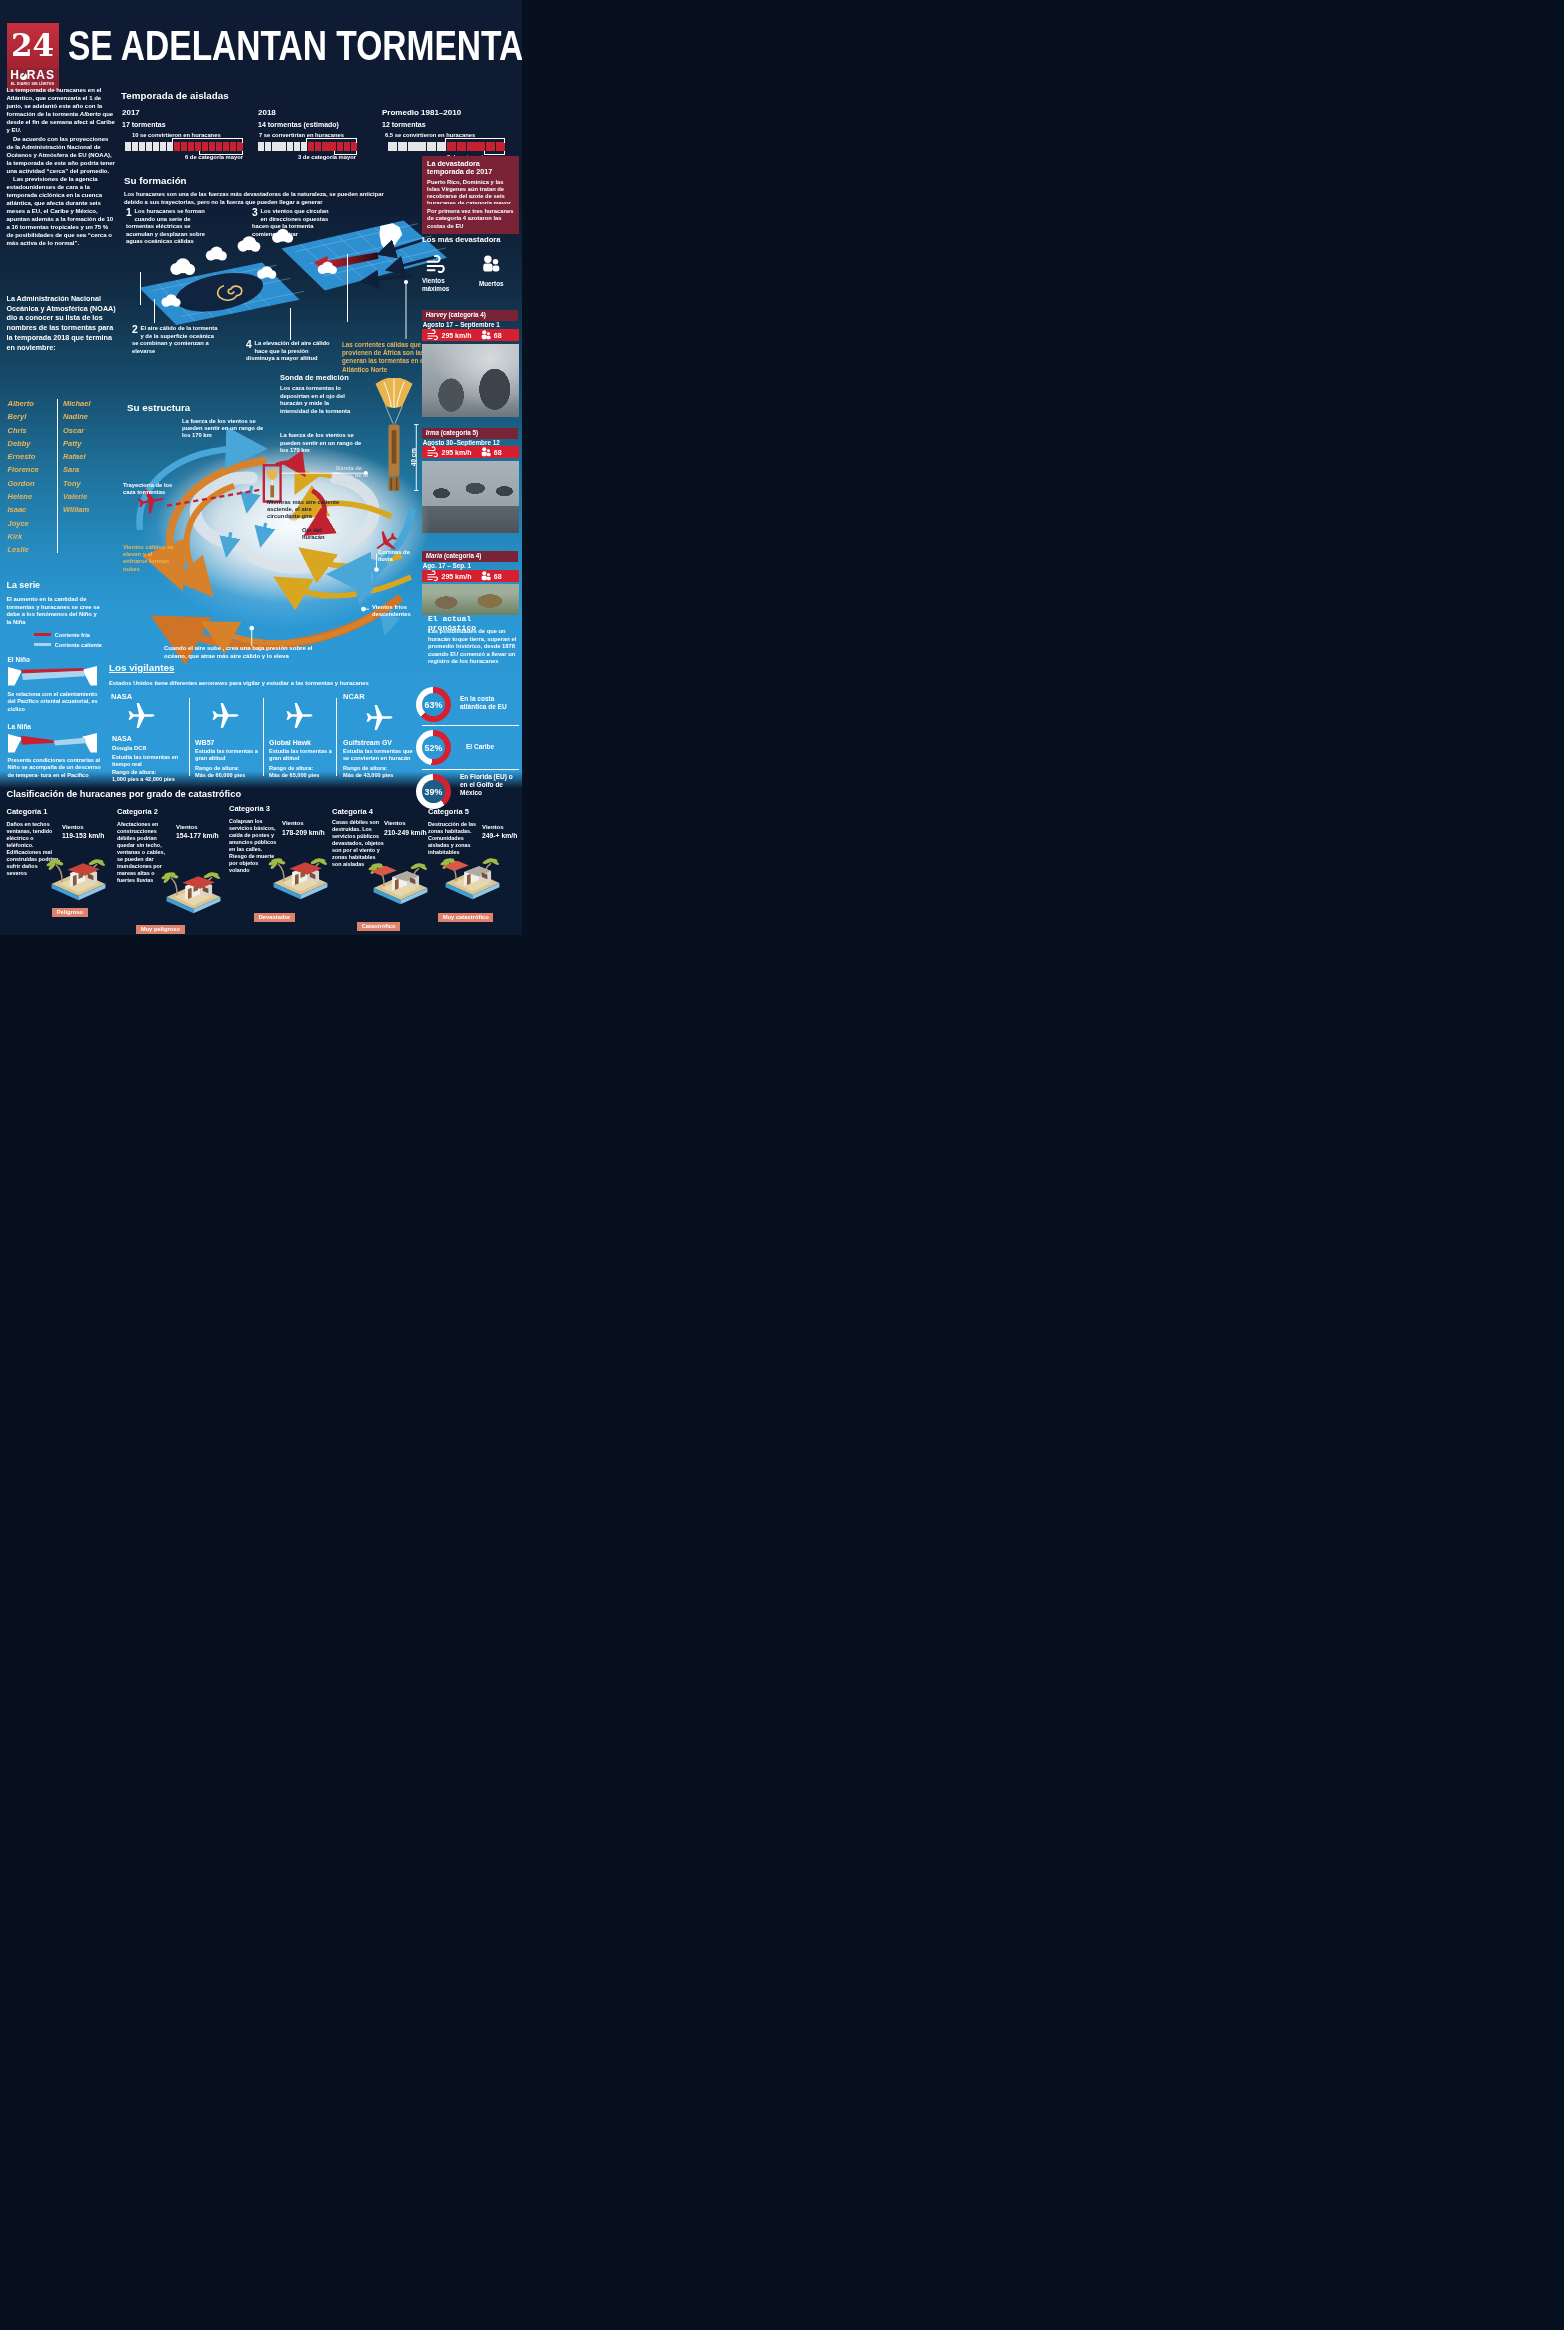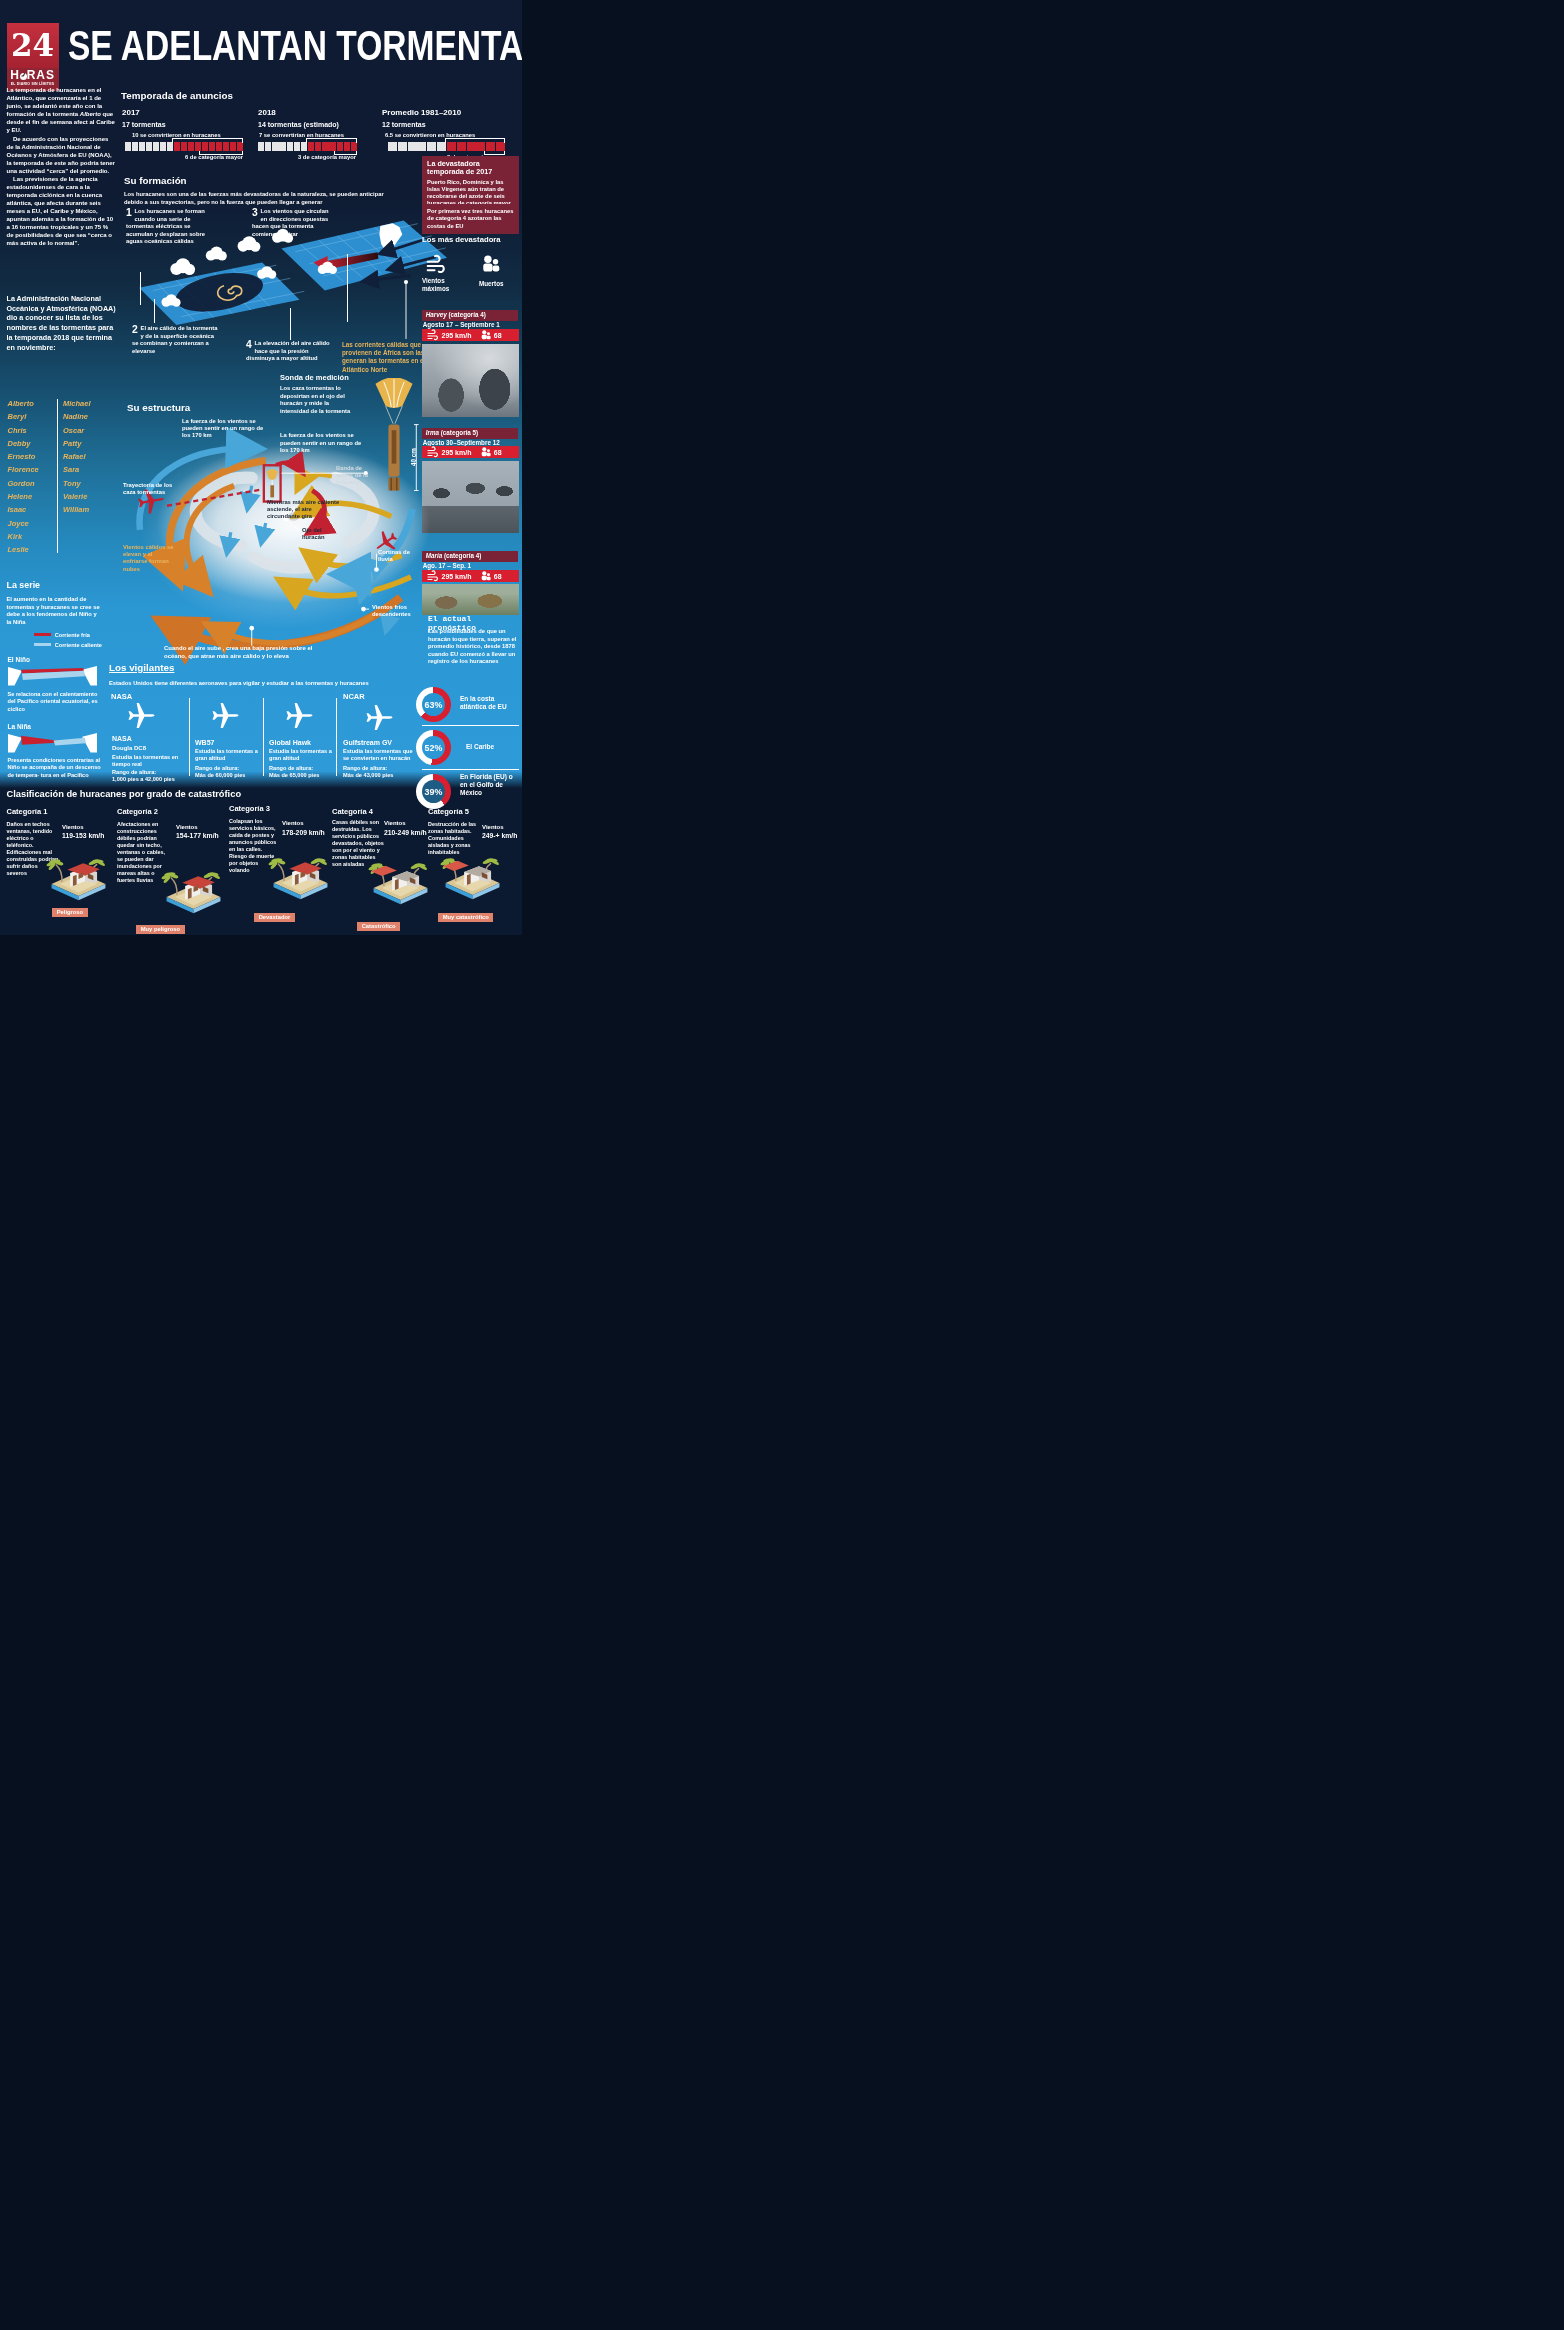--- a/index.html
+++ b/index.html
@@ -137,21 +137,21 @@
     </div>
   </div>
   <h1 class="s main-title">SE ADELANTAN TORMENTAS</h1>
 
   <div class="s intro">
     <p><span>La temporada de huracanes en el Atlántico, que comenzaría el 1 de junio, se adelantó este año con la formación de la tormenta </span><span class="it">Alberto</span><span> que desde el fin de semana afect al Caribe y EU.</span></p>
     <p style="text-indent:6.5px;">De acuerdo con las proyecciones de la Administración Nacional de Océanos y Atmósfera de EU (NOAA), la temporada de este año podría tener una actividad “cerca” del promedio.</p>
     <p style="text-indent:6.5px;">Las previsiones de la agencia estadounidenses de cara a la temporada ciclónica en la cuenca atlántica, que afecta durante seis meses a EU, el Caribe y México, apuntan además a la formación de 10 a 16 tormentas tropicales y un 75 % de posibilidades de que sea “cerca o más activa de lo normal”.</p>
   </div>
 
-  <h2 class="s sec-title" style="left:121px;top:90px;">Temporada de anuncios</h2>
+  <h2 class="s sec-title" style="left:121px;top:90px;">Temporada de aisladas</h2>
 
   <div class="s yr" style="left:122px;top:108px;">2017</div>
   <div class="s storms" style="left:122px;top:121px;">17 tormentas</div>
   <div class="s hurlab" style="left:132px;top:132px;">10 se convirtieron en huracanes</div>
   <div class="s bar" style="left:125px;top:142px;width:118px;">
       <div class="blk"></div>
       <div class="blk"></div>
       <div class="blk"></div>
       <div class="blk"></div>
       <div class="blk"></div>

